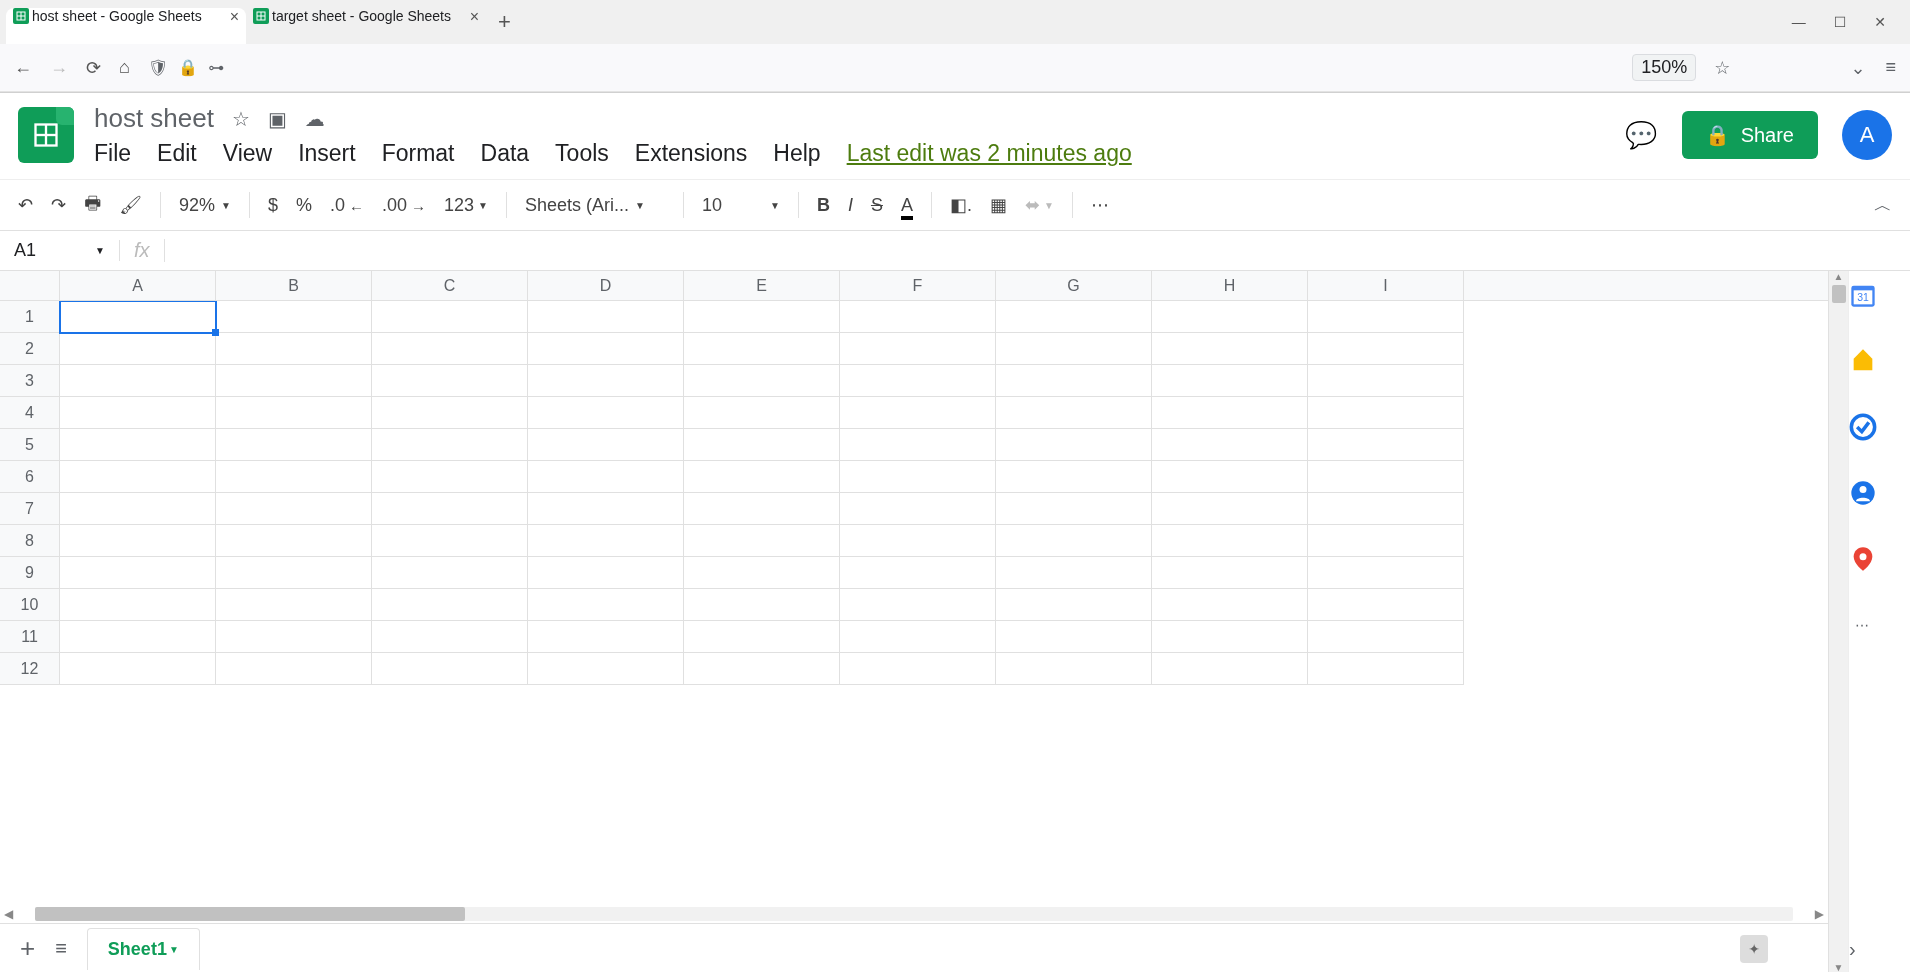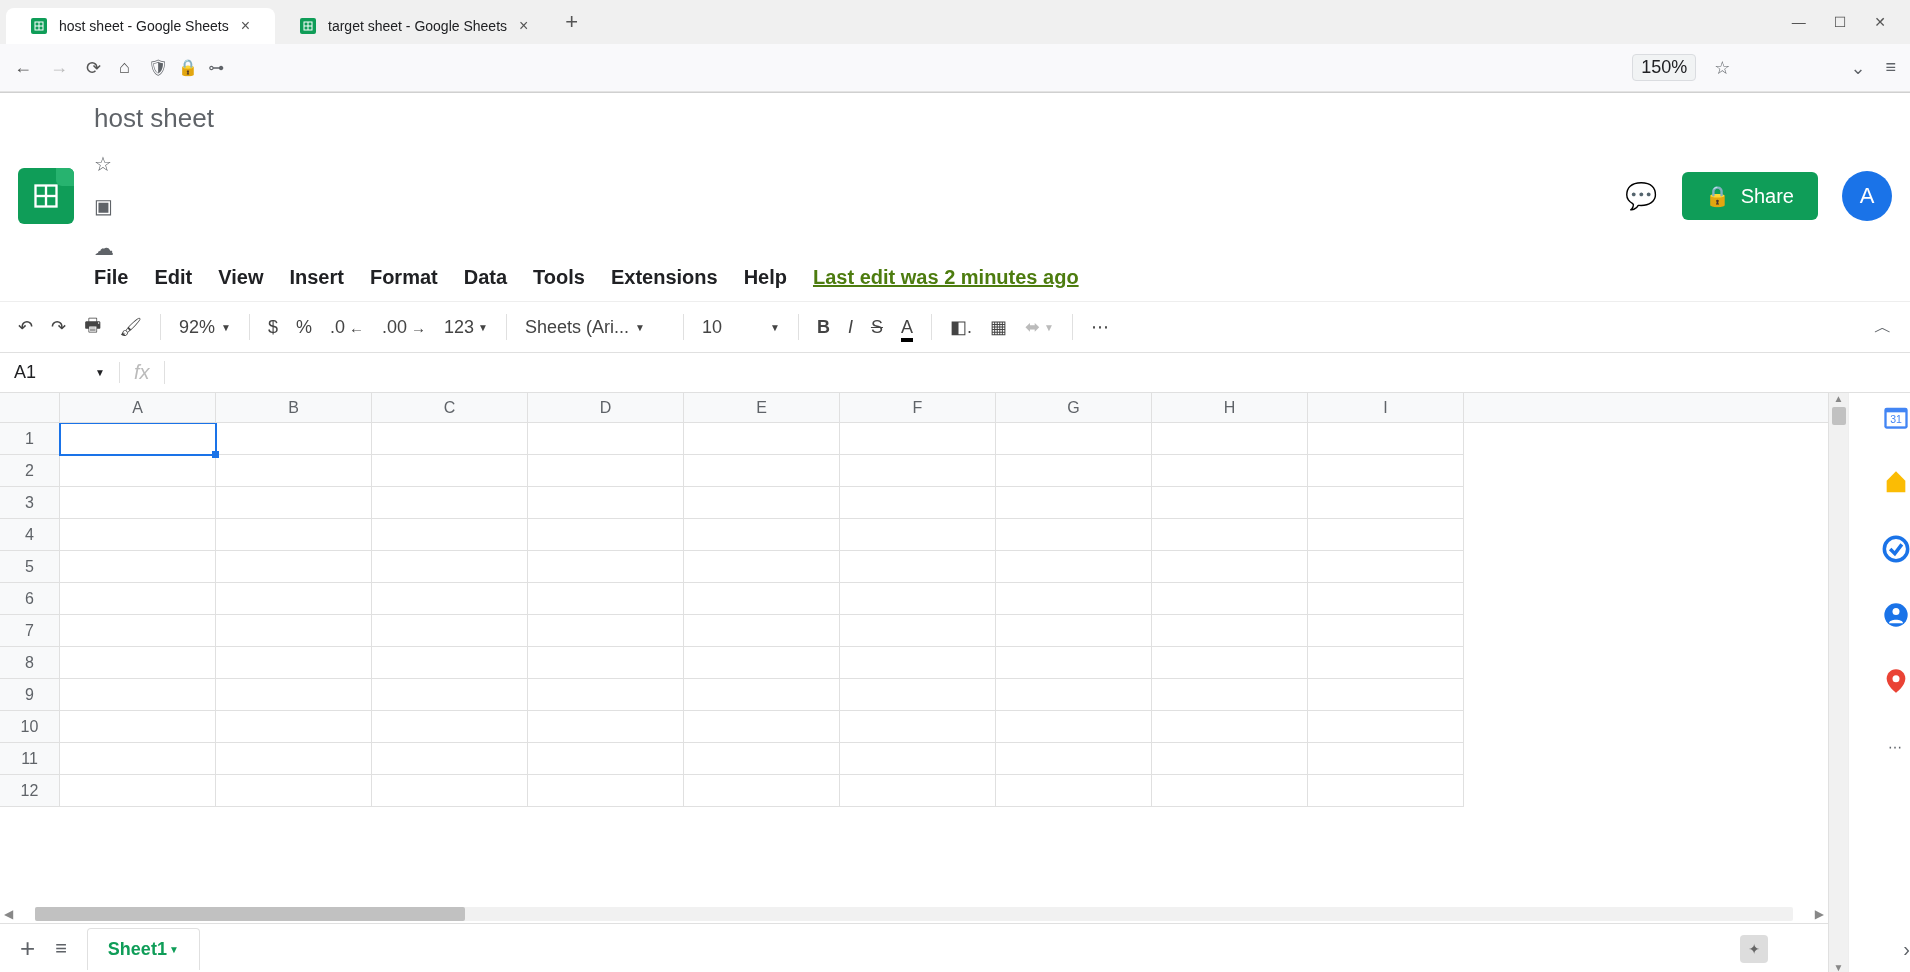--- a/index.html
+++ b/index.html
@@ -1,21 +1,21 @@
 <!DOCTYPE html>
 <html><head>
 <meta charset="utf-8">
 <style>
 * { box-sizing: border-box; margin: 0; padding: 0; }
 body { font-family: Arial, sans-serif; font-size: 14px; color: #202124; background: #fff; width: 1910px; height: 972px; overflow: hidden; }
 
 
 .browser-chrome { background: #f0f0f0; border-bottom: 1px solid #d0d0d0; }
 .tab-strip { display: flex; align-items: center; height: 44px; padding: 0 6px; }
-.tab { display: flex; align-items: center; height: 36px; padding: 0 25px; margin-top: 8px; border-radius: 8px 8px 0 0; min-width: 240px; font-size: 14px; gap: 12px; }
+.tab { display: flex; align-items: flex-start; height: 36px; padding: 0 7px; margin-top: 8px; border-radius: 8px 8px 0 0; min-width: 240px; font-size: 14px; gap: 3px; }
 .tab.active { background: #fff; }
 .tab-favicon { width: 16px; height: 16px; background: #0f9d58; border-radius: 2px; display:flex; align-items:center; justify-content:center; }
 .tab-favicon svg { width: 10px; height: 10px; }
 .tab-close { margin-left: auto; font-size: 16px; color: #555; cursor: pointer; }
 .new-tab { font-size: 22px; color: #555; padding: 0 12px; cursor: pointer; }
 .window-controls { margin-left: auto; display:flex; gap: 28px; padding-right: 18px; color:#555; }
 .window-controls span { font-size: 14px; }
 
 .addr-bar { display:flex; align-items:center; height: 48px; padding: 0 14px; gap: 18px; background:#f9f9fb; border-bottom: 1px solid #e3e3e3;}
 .nav-btn { color:#555; font-size:18px; cursor:pointer; }
@@ -24,24 +24,24 @@
 .zoom-badge { background:#f1f3f4; border:1px solid #dadce0; border-radius:4px; padding:2px 8px; font-size:18px; }
 .addr-icons { display:flex; align-items:center; gap:20px; color:#5f6368; font-size:18px; }
 
 
 .sheets-app { display:flex; flex-direction:column; height: calc(972px - 92px); }
 .sheets-header { display:flex; align-items:center; padding: 10px 18px 0 18px; }
 .sheets-logo { width:56px; height:56px; background:#0f9d58; border-radius:6px; display:flex; align-items:center; justify-content:center; margin-right:20px; position:relative; }
 .sheets-logo::before { content:""; position:absolute; top:0; right:0; width:18px; height:18px; background:#27b36f; border-radius:0 6px 0 6px; }
 .sheets-logo svg { width:28px; height:28px; }
 .title-area { display:flex; flex-direction:column; gap:6px; flex:1; }
-.title-row { display:flex; align-items:flex-start; gap:18px;flex-direction:column; }
+.title-row { display:flex; align-items:center; gap:18px; }
 .doc-title { font-size:26px; color:#5f6368; }
 .title-icon { color:#5f6368; font-size:20px; cursor:pointer; }
-.menu-row { display:flex; align-items:center; gap:26px; font-size:20px; color:#202124;font-weight:bold; }
+.menu-row { display:flex; align-items:center; gap:26px; font-size:23px; color:#202124; }
 .menu-item { cursor:pointer; }
 .last-edit { text-decoration:underline; color:#4d7c0f; cursor:pointer; }
 .header-right { display:flex; align-items:center; gap:24px; }
 .comment-btn { font-size:26px; color:#5f6368; cursor:pointer; }
 .share-btn { background:#0f9d58; color:#fff; border-radius:6px; padding:12px 24px; font-size:20px; display:flex; align-items:center; gap:10px; cursor:pointer; }
 .avatar { width:50px; height:50px; border-radius:50%; background:#1a73e8; color:#fff; display:flex; align-items:center; justify-content:center; font-size:22px; cursor:pointer; }
 
 
 .toolbar { display:flex; align-items:center; height:52px; padding:0 18px; gap:18px; border-top:1px solid #eee; border-bottom:1px solid #e0e0e0; margin-top:12px; font-size:18px; color:#444; }
 .tb-sep { width:1px; height:26px; background:#e0e0e0; }
@@ -73,21 +73,21 @@
 .vscroll { width:20px; background:#f1f1f1; border-left:1px solid #e0e0e0; position:relative; }
 .vscroll-thumb { position:absolute; top:14px; left:3px; width:14px; height:18px; background:#c1c1c1; border-radius:2px; }
 .vscroll-up,.vscroll-down{ position:absolute; left:0; width:100%; text-align:center; font-size:10px; color:#888;}
 .vscroll-up{top:0;} .vscroll-down{bottom:0;}
 .hscroll { height:18px; display:flex; align-items:center; }
 .hscroll-track { flex:1; height:14px; background:#f1f1f1; margin:0 18px; position:relative; border-radius:2px;}
 .hscroll-thumb { position:absolute; left:0; top:0; height:14px; width:430px; background:#c1c1c1; border-radius:2px; }
 .hscroll-arrow { color:#888; font-size:12px; padding:0 4px; }
 
 
-.side-panel { width:62px; display:flex; flex-direction:column; align-items:flex-end; padding-top:10px; gap:38px; border-left:1px solid #eee; }
+.side-panel { width:62px; display:flex; flex-direction:column; align-items:flex-start; padding-top:10px; gap:38px; border-left:1px solid #eee; }
 .sp-icon { width:28px; height:28px; cursor:pointer; display:flex; align-items:center; justify-content:center; }
 .sp-more { letter-spacing:2px; color:#5f6368; }
 .sp-collapse { margin-top:auto; margin-bottom:12px; font-size:20px; color:#5f6368; }
 
 
 .sheet-tabs { display:flex; align-items:center; height:50px; border-top:1px solid #e0e0e0; padding:0 20px; gap:20px; }
 .sheet-tabs .addsheet { font-size:26px; color:#5f6368; cursor:pointer; }
 .sheet-tabs .allsheets { font-size:20px; color:#5f6368; cursor:pointer; }
 .sheet-tab { background:#fff; border:1px solid #e0e0e0; border-bottom:none; padding:10px 20px; font-size:18px; color:#0f9d58; font-weight:600; display:flex; align-items:center; gap:2px; border-radius:4px 4px 0 0; cursor:pointer;}
 .explore { margin-left:auto; width:28px; height:28px; background:#ddd; display:flex; align-items:center; justify-content:center; color:#666; border-radius:4px; margin-right:40px; cursor:pointer;}

